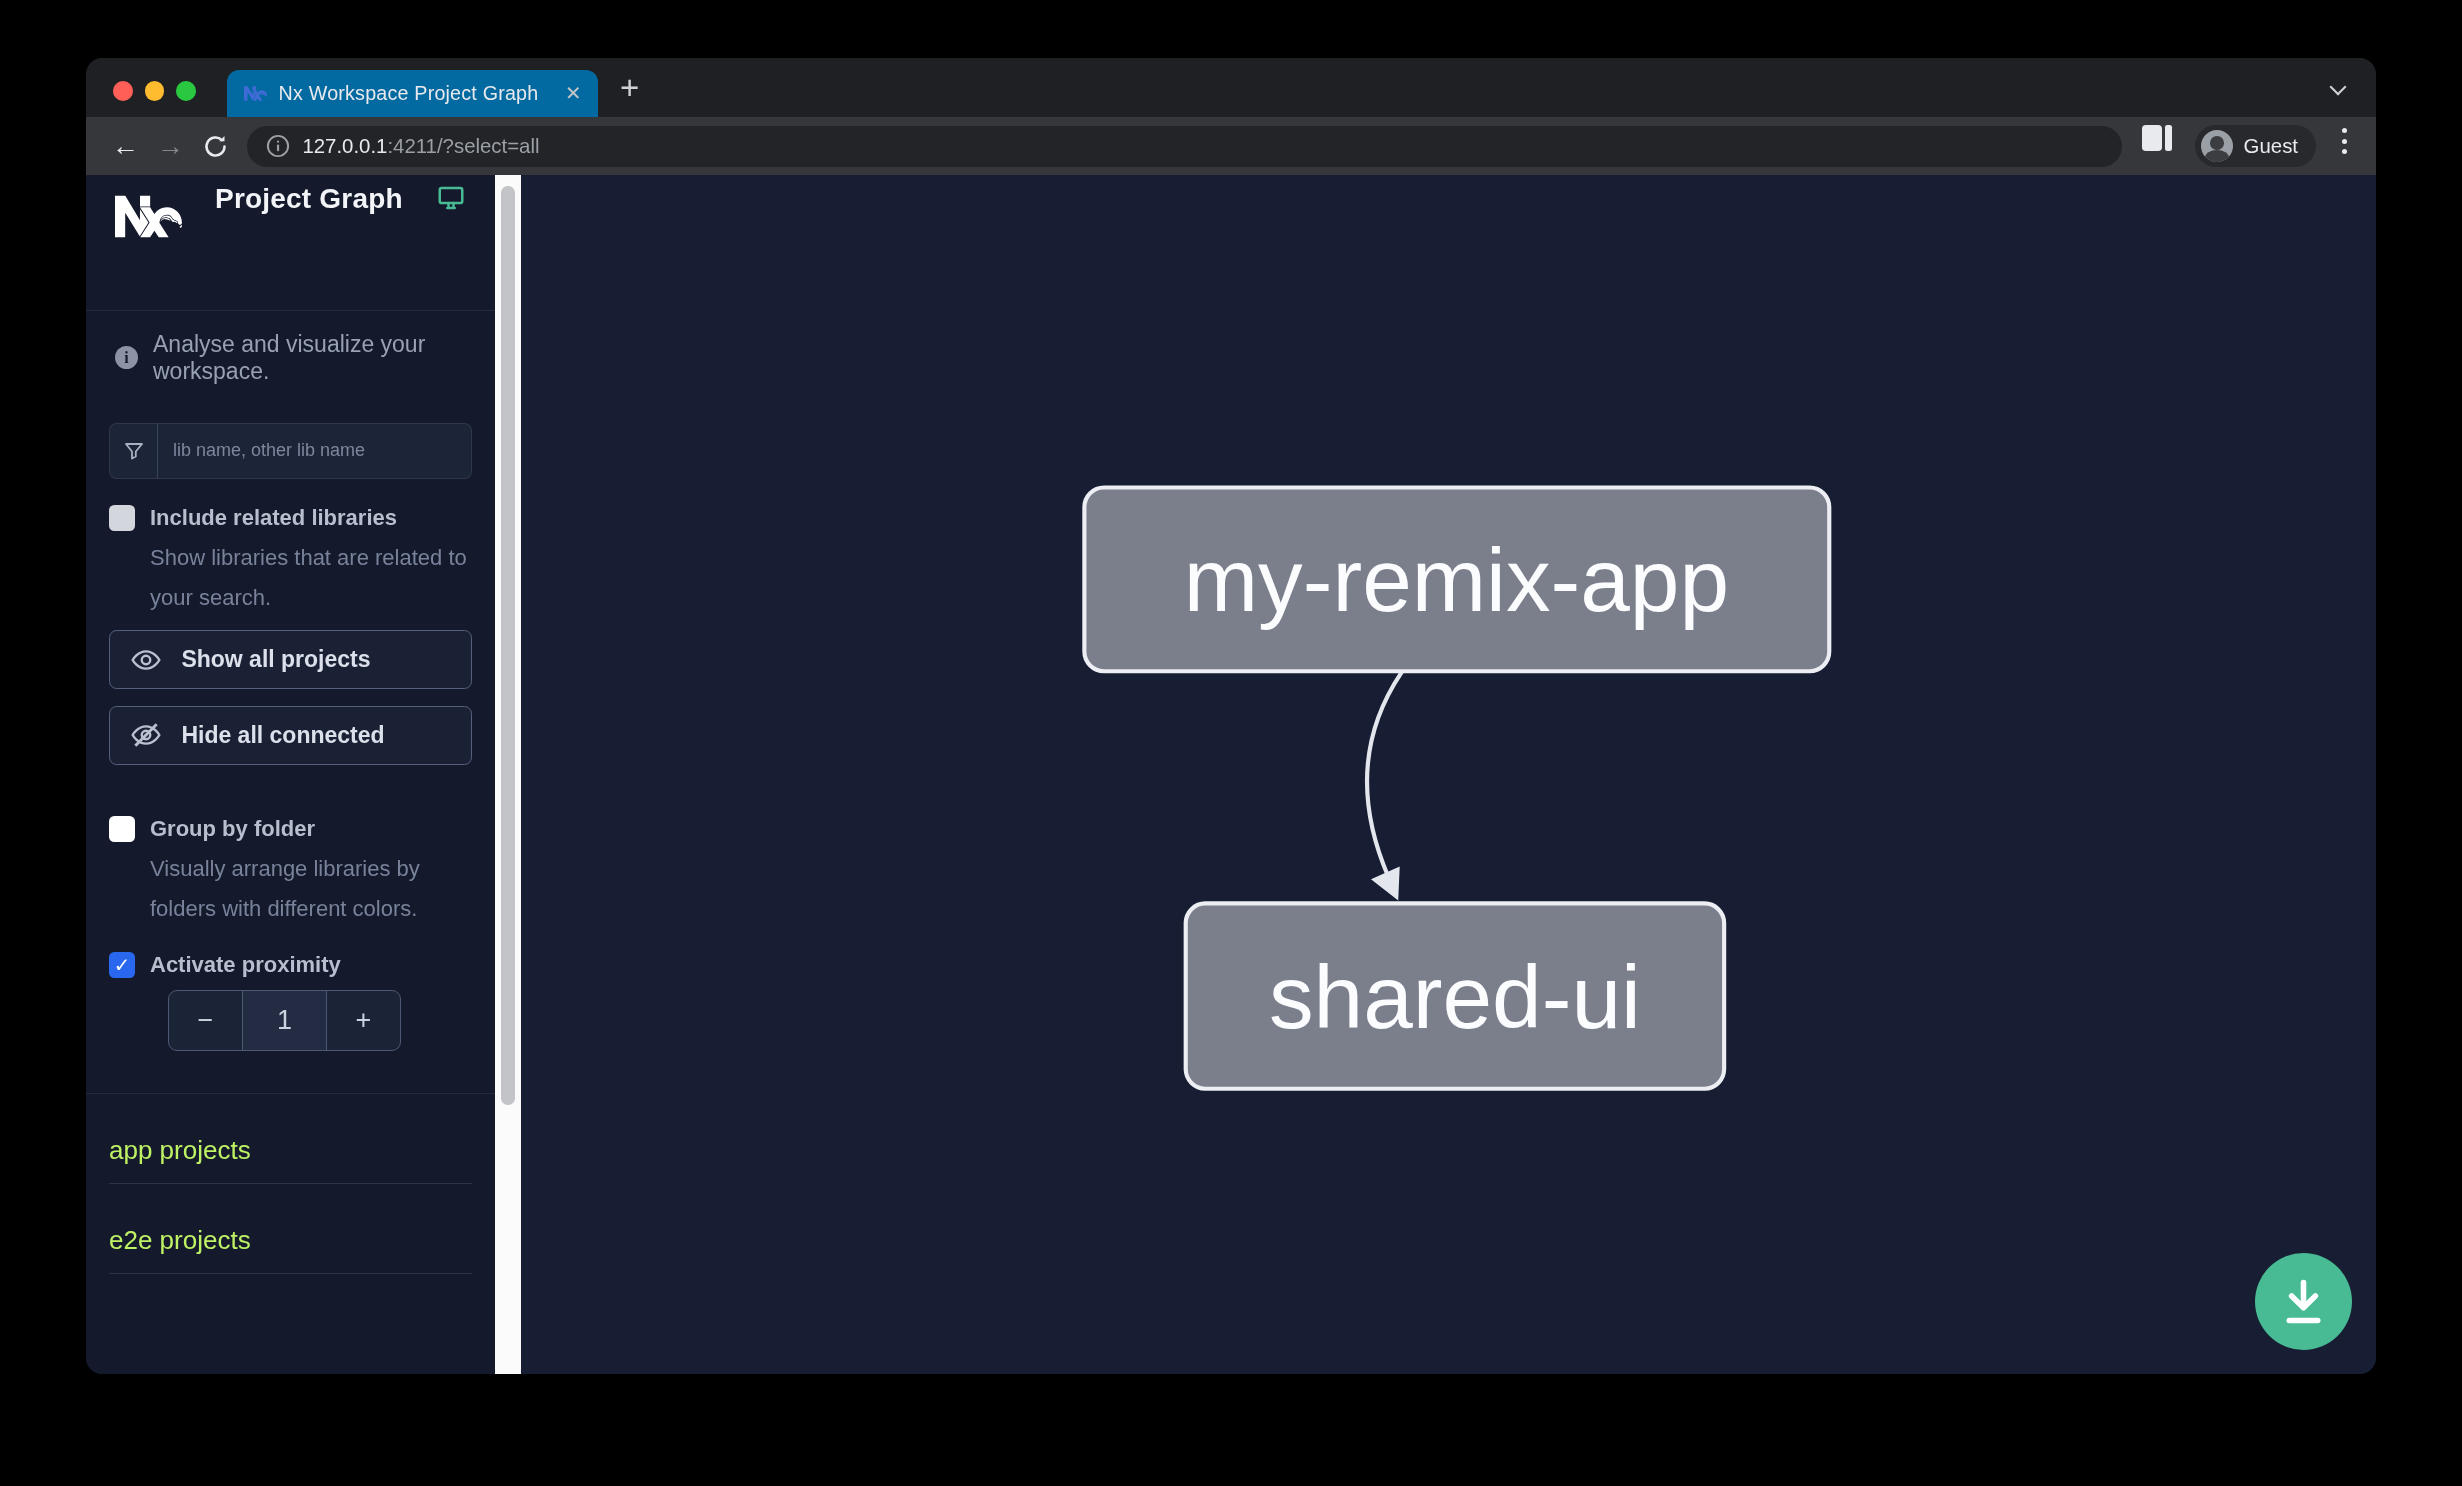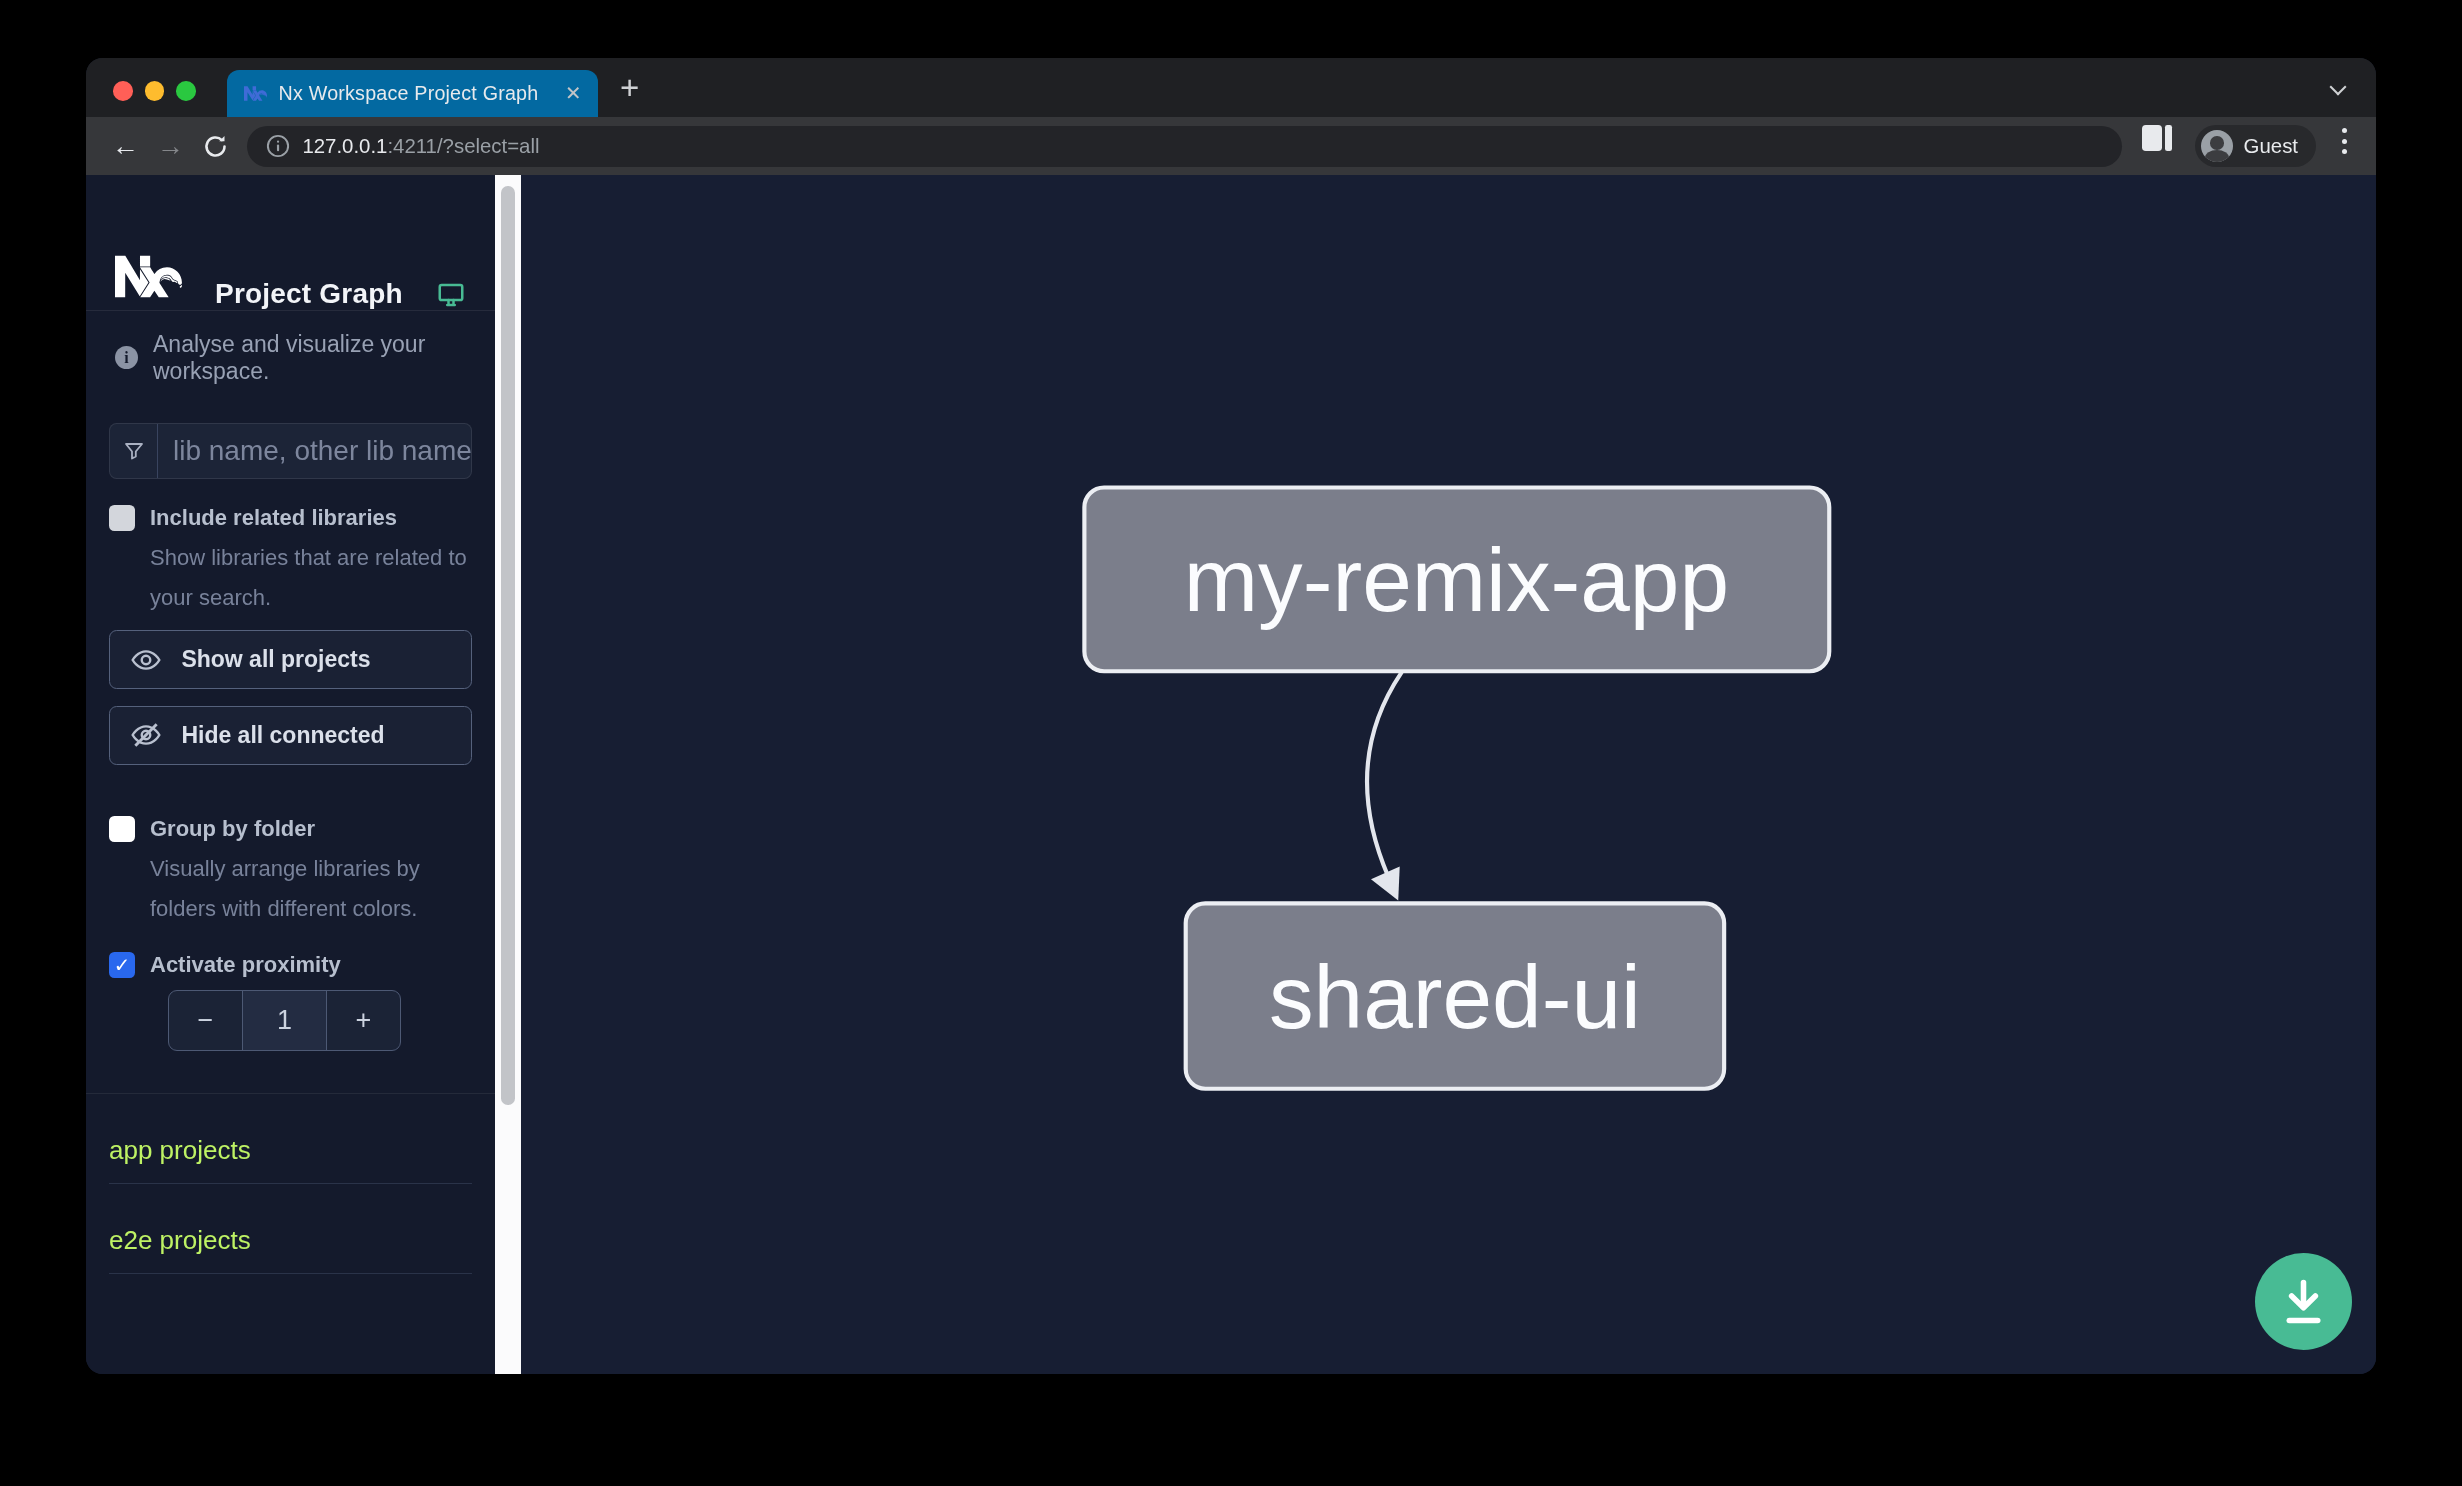--- a/index.html
+++ b/index.html
@@ -39,30 +39,30 @@
     padding:4.5px 18px 4.5px 6px;gap:10.6px;}
   .guest-av{width:32px;height:32px;border-radius:50%;background:#9aa0a6;position:relative;overflow:hidden;}
   .guest-av .head{position:absolute;left:9px;top:6px;width:13.6px;height:13.6px;border-radius:50%;background:#3c3d40;}
   .guest-av .body{position:absolute;left:3.8px;top:20.4px;width:24px;height:15px;border-radius:50% 50% 0 0;background:#3c3d40;}
   .guest-label{color:#e8eaed;font-size:20.4px;}
   .kebab{display:flex;flex-direction:column;gap:5.3px;padding:3px;}
   .kebab i{width:5.3px;height:5.3px;border-radius:50%;background:#e8eaed;}
   
   .content{flex:1;display:flex;min-height:0;}
   .sidebar{width:409px;flex:none;background:#141a2c;color:#aab2c4;overflow:hidden;}
-  .sb-header{height:136px;display:flex;align-items:flex-end;padding:0 29px;border-bottom:0.8px solid rgba(255,255,255,.08);}
+  .sb-header{height:136px;display:flex;align-items:flex-start;padding:8px 29px;border-bottom:0.8px solid rgba(255,255,255,.08);}
   .sb-title{color:#f2f4f8;font-size:28px;font-weight:700;margin-left:33px;flex:1;letter-spacing:0.2px;}
   .sb-info{margin-top:19.7px;padding:0 29px;display:flex;align-items:center;gap:15px;}
   .sb-info .txt{font-size:23px;color:#98a1b4;}
   .iicon{width:23px;height:23px;border-radius:50%;background:#8b93a4;color:#141a2c;display:flex;
     align-items:center;justify-content:center;font-size:16px;font-weight:700;flex:none;font-family:"Liberation Serif","DejaVu Serif",serif;}
   .search{margin:38px 23px 0;height:56px;background:#1c2437;border:0.8px solid rgba(255,255,255,.09);
     border-radius:7.6px;display:flex;align-items:stretch;overflow:hidden;}
   .search .fbox{width:48px;display:flex;align-items:center;justify-content:center;border-right:0.8px solid #39445f;flex:none;}
-  .search input{flex:1;background:transparent;border:none;outline:none;color:#d6dbe6;font-size:28px;
+  .search input{flex:1;background:transparent;border:none;outline:none;color:#d6dbe6;font-size:18px;
     padding:0 15px;font-family:inherit;}
   .search input::placeholder{color:#7d869d;}
   .ckblock{margin:26px 23px 0;}
   .ckrow{display:flex;align-items:center;gap:15px;}
   .ckbox{width:26px;height:26px;border-radius:5.3px;flex:none;display:flex;align-items:center;justify-content:center;}
   .ckbox.gray{background:#d3d6dc;}
   .ckbox.white{background:#ffffff;}
   .ckbox.blue{background:#2968ee;color:#fff;font-size:19.7px;font-weight:700;}
   .cklabel{font-size:22px;font-weight:700;color:#b7bfce;}
   .ckdesc{margin:7.6px 0 0 41px;font-size:22px;line-height:40px;color:#78829a;width:325px;}

